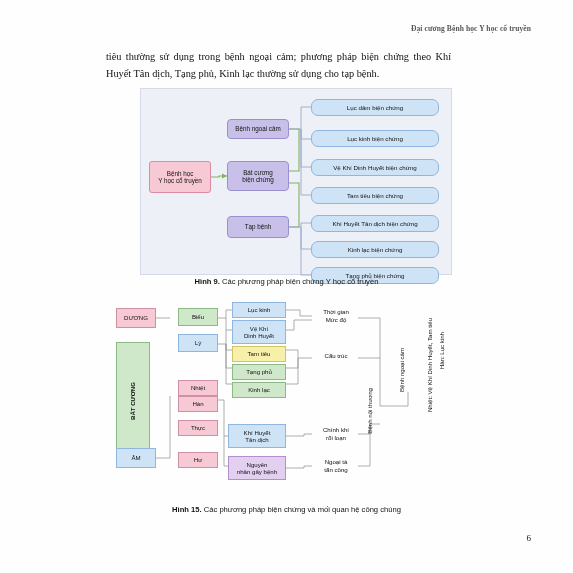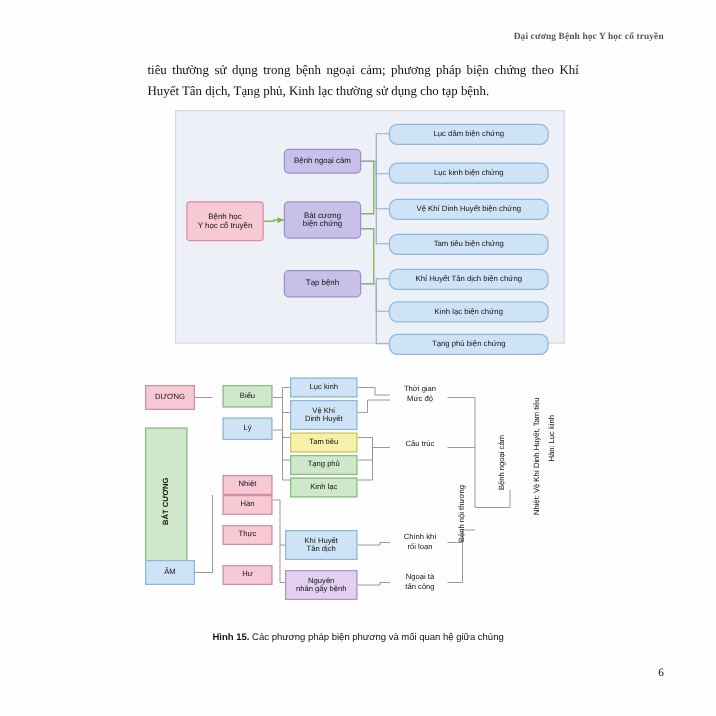--- a/index.html
+++ b/index.html
@@ -28,21 +28,21 @@
     right: 42px;
     font-family: "Liberation Serif", serif;
     font-size: 7.5px;
     font-weight: bold;
     color: #555;
     letter-spacing: 0.1px;
   }
   
   .para {
     position: absolute;
-    left: 118px;
+    left: 106px;
     top: 48px;
     width: 345px;
     font-size: 10.3px;
     line-height: 17px;
     text-align: justify;
     color: #111;
   }
   
   .fig9 {
     position: absolute;
@@ -219,20 +219,24 @@
       <span>Khí Huyết Tân dịch biện chứng</span>
     </div>
     <div class="node n-l3" style="top:152px">
       <span>Kinh lạc biện chứng</span>
     </div>
     <div class="node n-l3" style="top:178px">
       <span>Tạng phủ biện chứng</span>
     </div>
   </div>
 
+  <div class="fig9cap">
+    <b>Hình 9.</b>
+    <span>Các phương pháp biện chứng Y học cổ truyền</span>
+  </div>
 
   <div class="fig10">
     <svg class="lines" width="360" height="200">
       <g stroke="#8c8c8c" stroke-width="0.7" fill="none">
 
         <path d="M48,22 L62,22"></path>
 
         <path d="M48,162 L62,162 L62,100"></path>
 
         <path d="M110,22 L118,22 L118,14 L124,14"></path>
@@ -330,17 +334,17 @@
 tấn công</div>
 
     <div class="vtext" style="left:258px; top:92px;">Bệnh nội thương</div>
     <div class="vtext" style="left:290px; top:52px;">Bệnh ngoại cảm</div>
     <div class="vtext" style="left:330px; top:36px;">Hàn: Lục kinh</div>
     <div class="vtext" style="left:318px; top:22px;">Nhiệt: Vệ Khí Dinh Huyết, Tam tiêu</div>
   </div>
 
   <div class="fig10cap">
     <b>Hình 15.</b>
-    <span>Các phương pháp biện phương và mối quan hệ giữa chúng</span>
+    <span>Các phương pháp biện chứng và mối quan hệ công chúng</span>
   </div>
 
   <div class="pageno">6</div>
 </div>
 
 </body></html>

